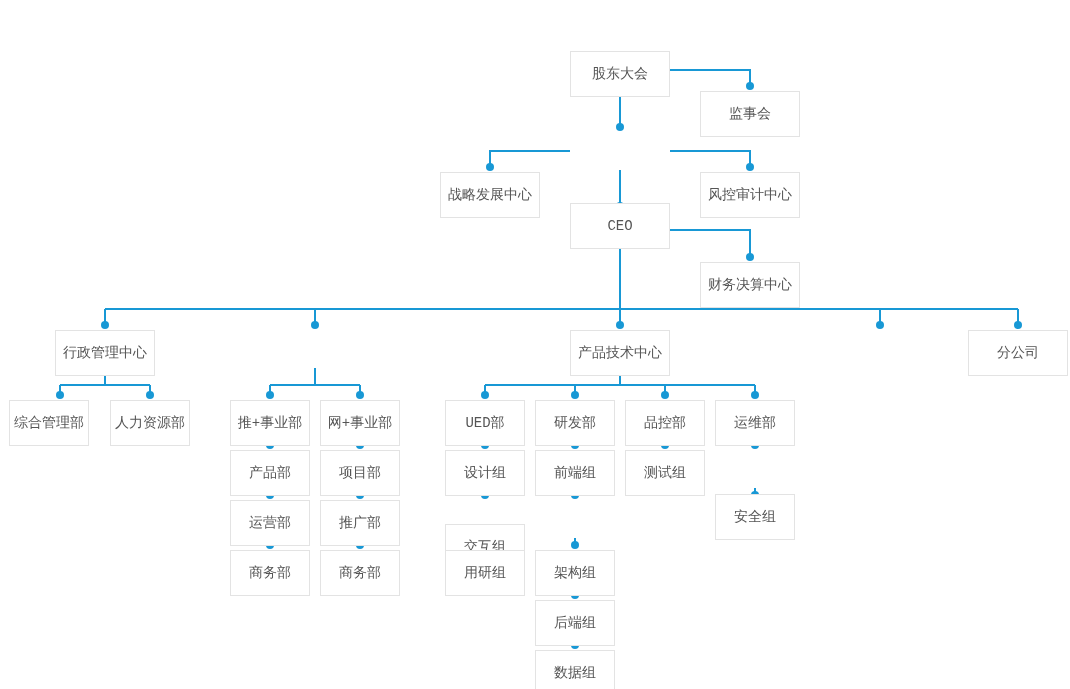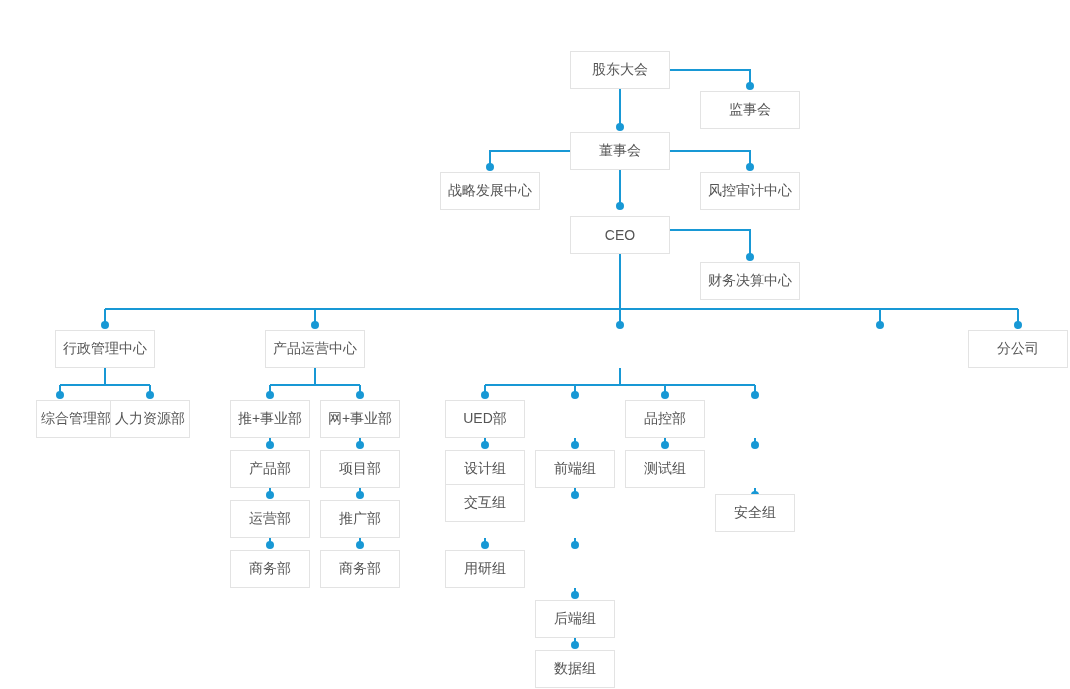--- a/index.html
+++ b/index.html
@@ -16,31 +16,32 @@
     overflow: hidden;
   }
   svg.connectors {
     position: absolute;
     left: 0;
     top: 0;
     z-index: 1;
   }
   .node {
     position: absolute;
-    height: 38px;
+    height: 46px;
     box-sizing: border-box;
     background: #ffffff;
     border: 1px solid #e3e3e3;
     display: flex;
     align-items: center;
     justify-content: center;
     font-size: 14px;
     color: #555555;
     z-index: 2;
     white-space: nowrap;
+    font-family: Liberation Mono, monospace;
   }
   .lg { width: 100px; }
   .sm { width: 80px; }
 </style>
 </head>
 <body>
 
 <div class="canvas">
 
   <svg class="connectors" width="1070" height="689" viewBox="0 0 1070 689">
@@ -125,50 +126,52 @@
       <circle cx="360" cy="545" r="4"></circle>
       <circle cx="485" cy="545" r="4"></circle>
       <circle cx="575" cy="545" r="4"></circle>
       <circle cx="575" cy="595" r="4"></circle>
       <circle cx="575" cy="645" r="4"></circle>
     </g>
   </svg>
 
   <div class="node lg" style="left:570px;top:51px">股东大会</div>
   <div class="node lg" style="left:700px;top:91px">监事会</div>
-  <div class="node lg" style="left:570px;top:132px">董事会</div>
   <div class="node lg" style="left:440px;top:172px">战略发展中心</div>
   <div class="node lg" style="left:700px;top:172px">风控审计中心</div>
-  <div class="node lg" style="left:570px;top:216px">CEO</div>
+  <div class="node lg" style="left:570px;top:203px">CEO</div>
   <div class="node lg" style="left:55px;top:330px">行政管理中心</div>
 
   <div class="node lg" style="left:700px;top:262px">财务决算中心</div>
-  <div class="node lg" style="left:265px;top:330px">产品运营中心</div>
+  <div class="node lg" style="left:570px;top:330px">产品技术中心</div>
   <div class="node lg" style="left:968px;top:330px">分公司</div>
 
-  <div class="node sm" style="left:36px;top:400px">综合管理部</div>
+  <div class="node sm" style="left:9px;top:400px">综合管理部</div>
   <div class="node sm" style="left:110px;top:400px">人力资源部</div>
 
   <div class="node sm" style="left:230px;top:400px">推+事业部</div>
   <div class="node sm" style="left:230px;top:450px">产品部</div>
   <div class="node sm" style="left:320px;top:400px">网+事业部</div>
   <div class="node sm" style="left:320px;top:450px">项目部</div>
   <div class="node sm" style="left:230px;top:500px">运营部</div>
   <div class="node sm" style="left:320px;top:500px">推广部</div>
   <div class="node sm" style="left:230px;top:550px">商务部</div>
   <div class="node sm" style="left:320px;top:550px">商务部</div>
 
   <div class="node sm" style="left:445px;top:400px">UED部</div>
+  <div class="node sm" style="left:535px;top:400px">研发部</div>
   <div class="node sm" style="left:625px;top:400px">品控部</div>
+  <div class="node sm" style="left:715px;top:400px">运维部</div>
 
   <div class="node sm" style="left:445px;top:450px">设计组</div>
   <div class="node sm" style="left:535px;top:450px">前端组</div>
   <div class="node sm" style="left:625px;top:450px">测试组</div>
 
-  <div class="node sm" style="left:445px;top:484px">交互组</div>
+  <div class="node sm" style="left:445px;top:524px">交互组</div>
   <div class="node sm" style="left:715px;top:494px">安全组</div>
 
   <div class="node sm" style="left:445px;top:550px">用研组</div>
+  <div class="node sm" style="left:535px;top:550px">架构组</div>
 
   <div class="node sm" style="left:535px;top:600px">后端组</div>
   <div class="node sm" style="left:535px;top:650px">数据组</div>
 
 </div>
 
 </body></html>

